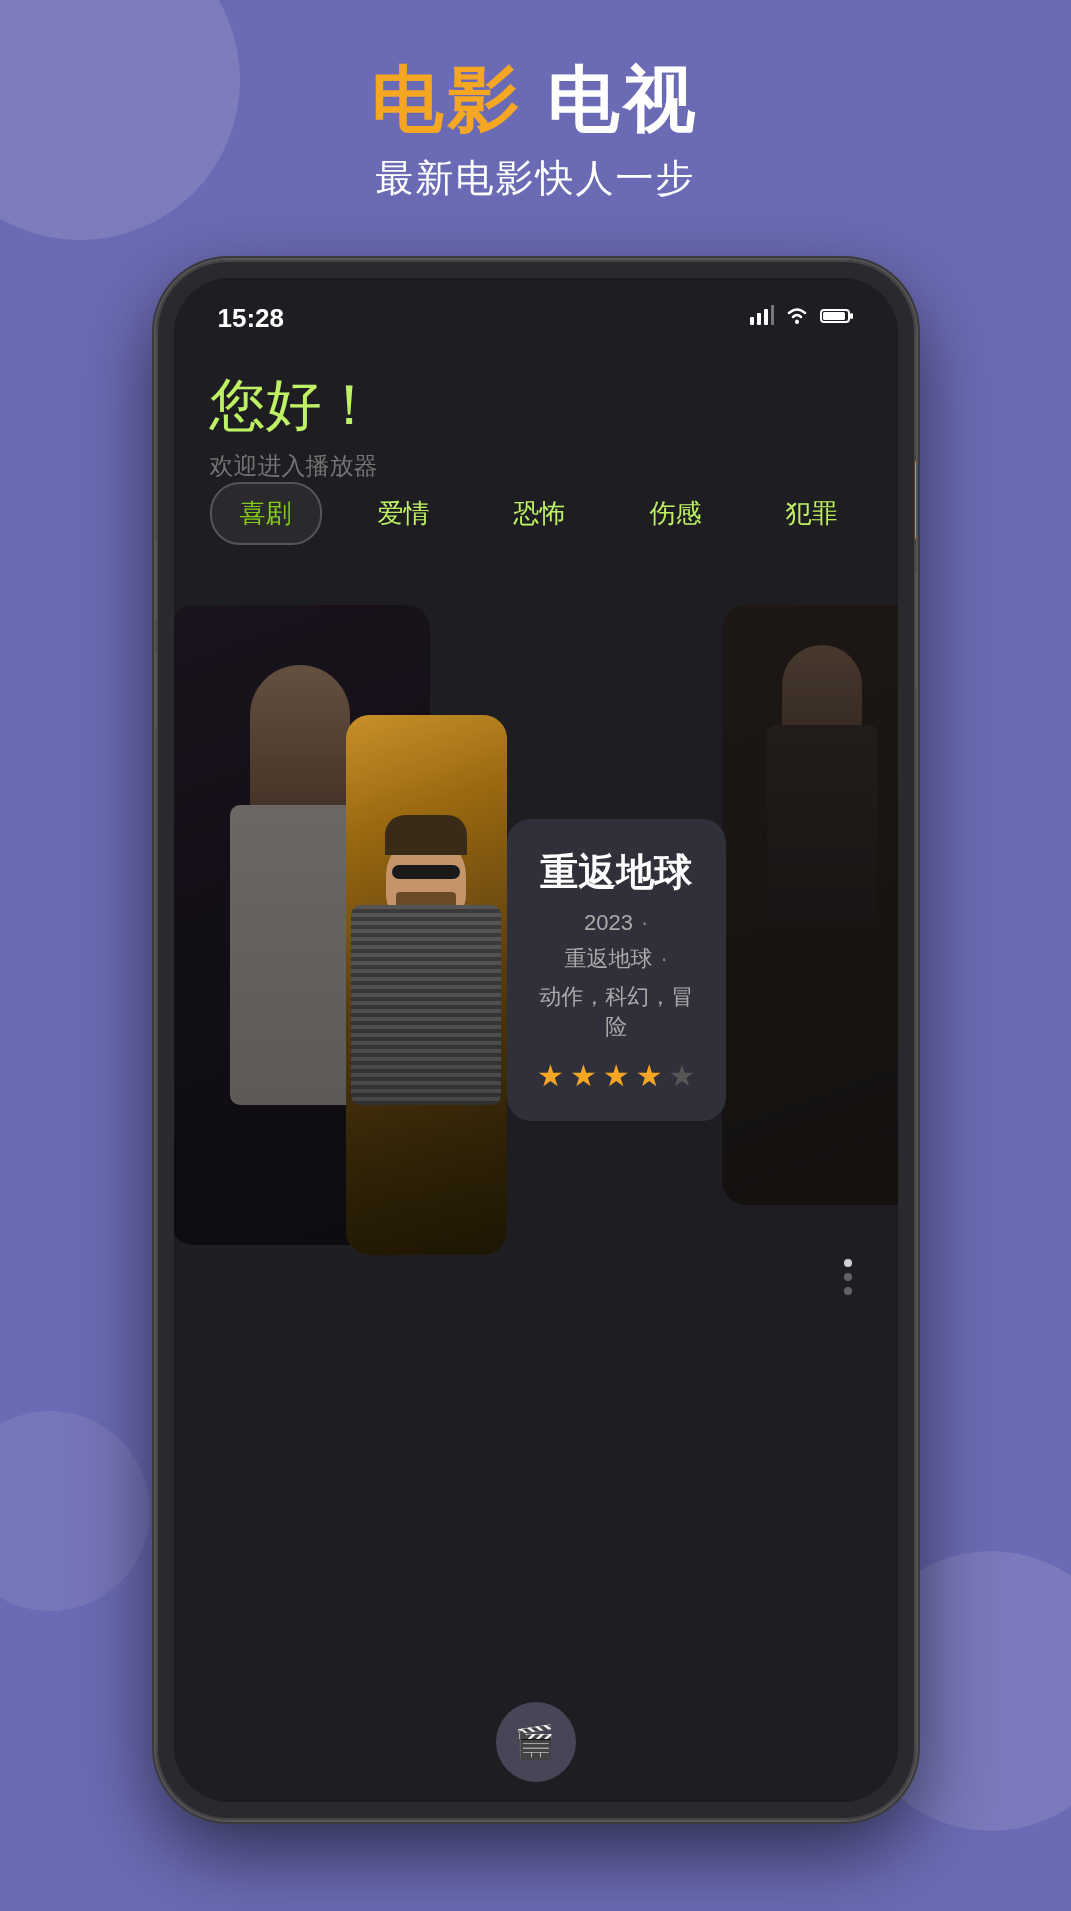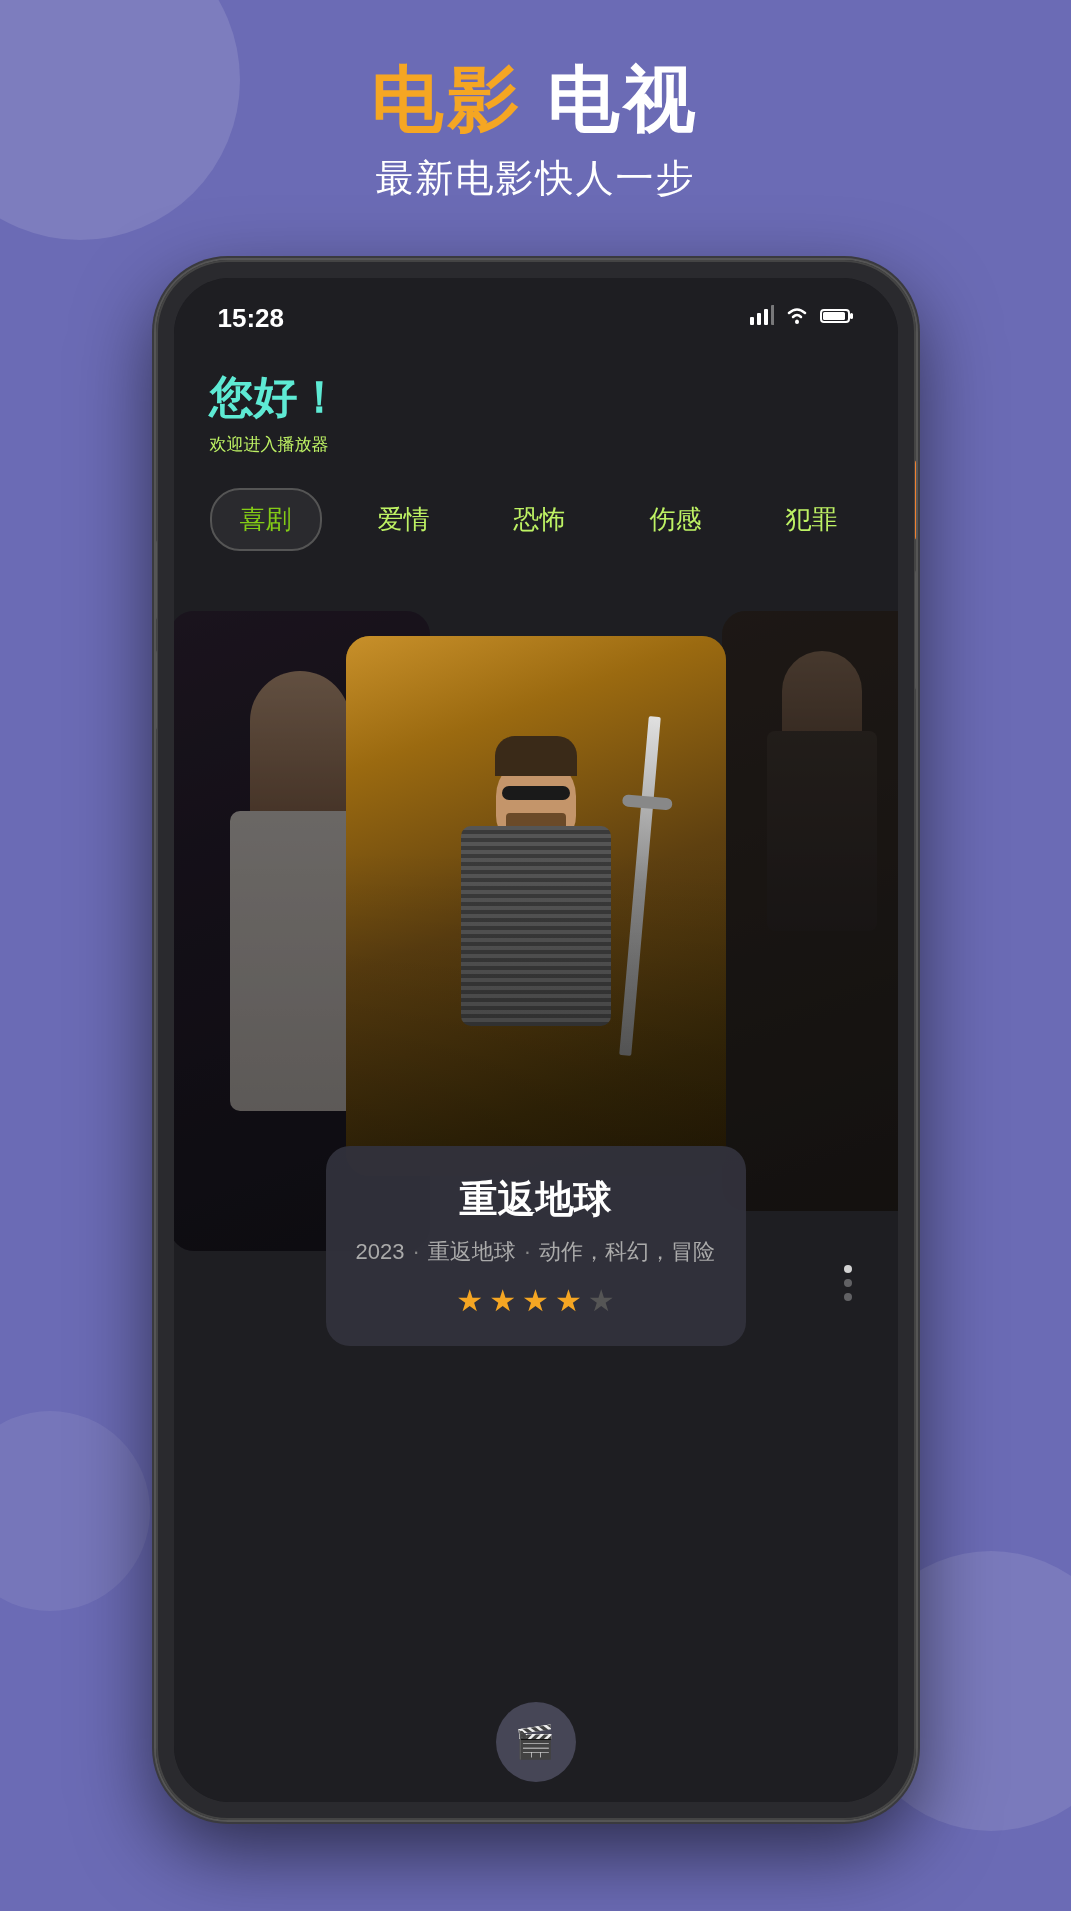--- a/index.html
+++ b/index.html
@@ -179,29 +179,28 @@
 
     
     .app-content {
       background: #1e1e22;
       padding: 20px 36px;
       height: calc(100% - 70px);
       overflow: hidden;
     }
 
     .greeting {
-      font-size: 44px;
-      font-weight: 700;
-      color: #5eead4;
+      font-size: 56px;
+      font-weight: 400;
+      color: #bef264;
       margin-bottom: 6px;
     }
     .sub-greeting {
-      font-size: 17px;
-      color: #bef264;
-      margin-bottom: 32px;
+      font-size: 24px;
+      color: #737373;
     }
 
     
     .genre-tabs {
       display: flex;
       align-items: center;
       gap: 28px;
       margin-bottom: 30px;
       flex-wrap: nowrap;
     }
@@ -259,21 +258,21 @@
       z-index: 1;
       background: #444;
     }
 
     
     .center-card {
       position: relative;
       z-index: 2;
       width: 380px;
       display: flex;
-      flex-direction: column;
+      flex-direction: row;
       align-items: center;
     }
     .center-card-image {
       width: 380px;
       height: 540px;
       border-radius: 24px;
       overflow: hidden;
       background: linear-gradient(135deg, #8B6914 0%, #5c4a1e 30%, #3a3020 60%, #2a2010 100%);
       position: relative;
       margin-bottom: 0;
@@ -295,20 +294,21 @@
       font-weight: 700;
       color: #ffffff;
       margin-bottom: 12px;
     }
     .movie-meta {
       font-size: 22px;
       color: #aaaaaa;
       margin-bottom: 16px;
       display: flex;
       align-items: center;
+      justify-content: center;
       gap: 8px;
       flex-wrap: wrap;
     }
     .meta-dot { color: #888; }
     .stars {
       display: flex;
       align-items: center;
       justify-content: center;
       gap: 6px;
       font-size: 30px;

